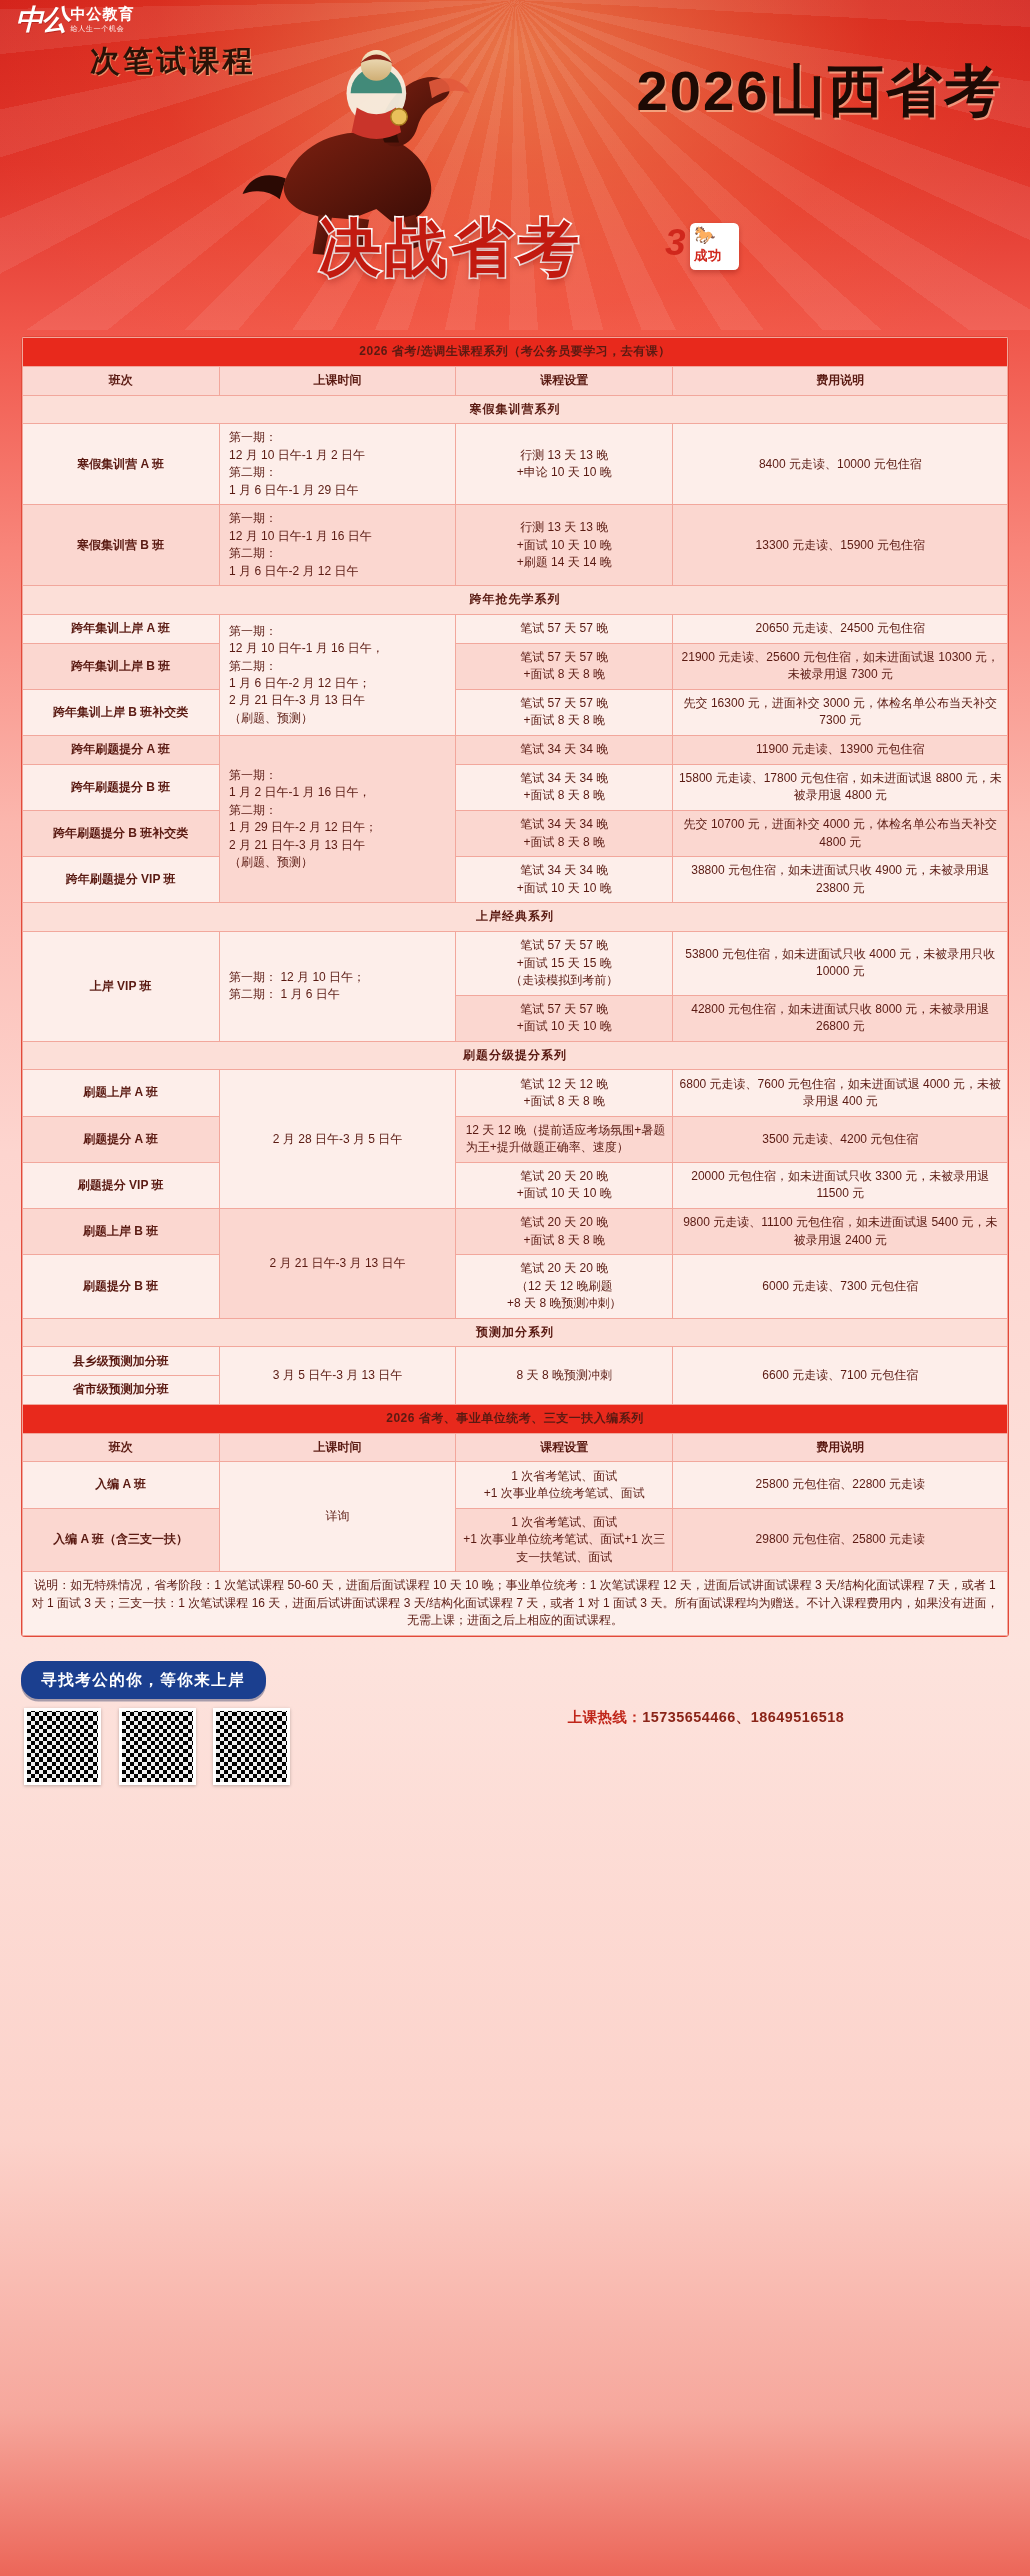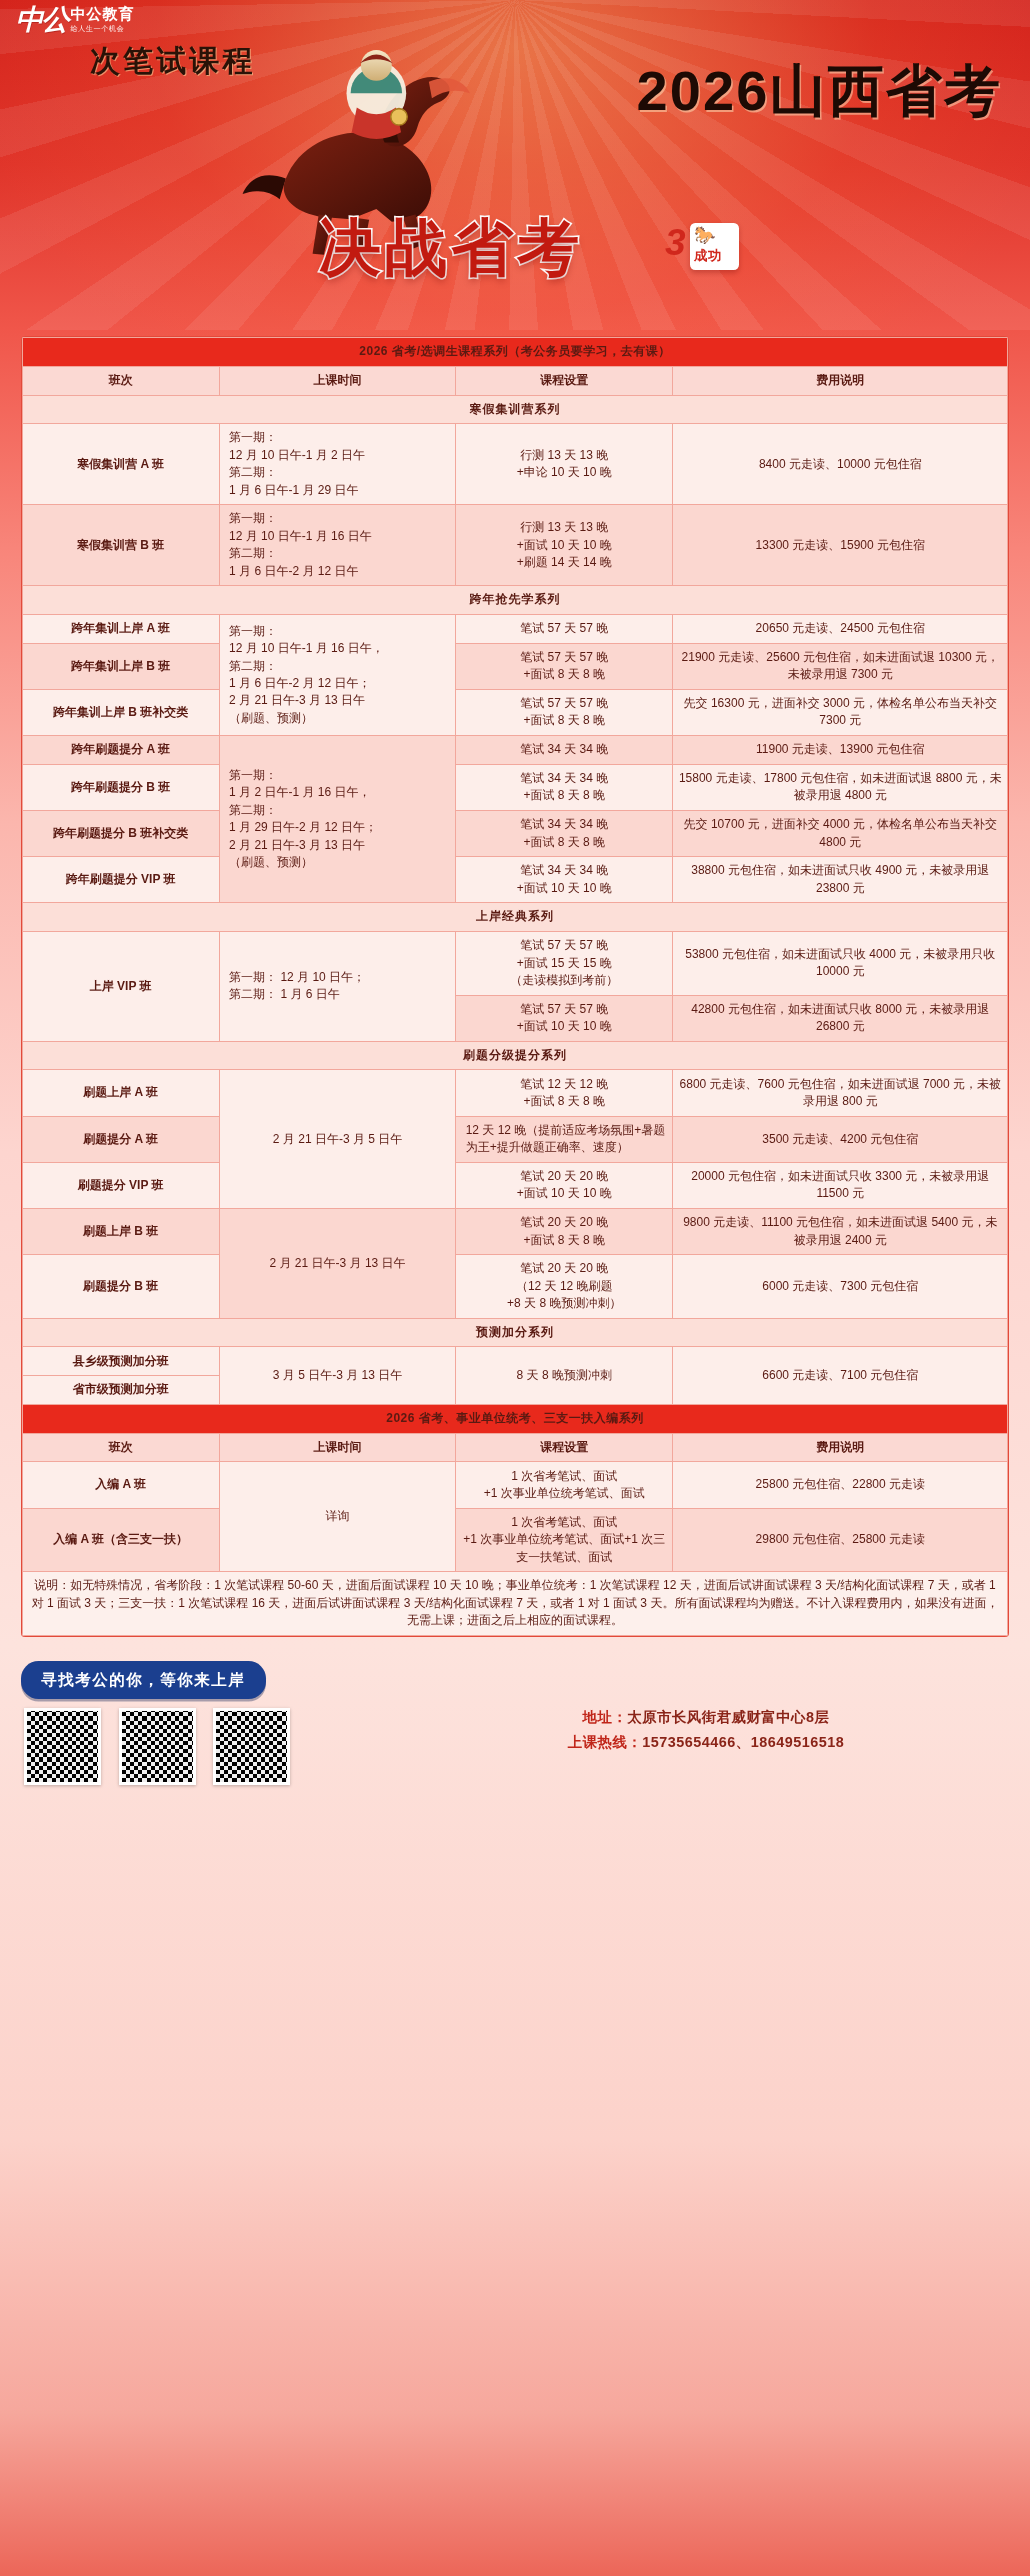--- a/index.html
+++ b/index.html
@@ -473,24 +473,24 @@
             <td style="white-space:pre-line">笔试 57 天 57 晚
 +面试 10 天 10 晚</td>
             <td>42800 元包住宿，如未进面试只收 8000 元，未被录用退 26800 元</td>
           </tr>
 
           <tr class="section">
             <td colspan="4">刷题分级提分系列</td>
           </tr>
           <tr class="rowA">
             <td class="cls">刷题上岸 A 班</td>
-            <td rowspan="3">2 月 21 日午-3 月 5 日午</td>
+            <td rowspan="3">2 月 28 日午-3 月 5 日午</td>
             <td style="white-space:pre-line">笔试 12 天 12 晚
 +面试 8 天 8 晚</td>
-            <td>6800 元走读、7600 元包住宿，如未进面试退 7000 元，未被录用退 800 元</td>
+            <td>6800 元走读、7600 元包住宿，如未进面试退 4000 元，未被录用退 400 元</td>
           </tr>
           <tr class="rowB">
             <td class="cls">刷题提分 A 班</td>
             <td style="white-space:pre-line;text-align:left;padding-left:9.3px">12 天 12 晚（提前适应考场氛围+暑题为王+提升做题正确率、速度）</td>
             <td>3500 元走读、4200 元包住宿</td>
           </tr>
           <tr class="rowA">
             <td class="cls">刷题提分 VIP 班</td>
             <td style="white-space:pre-line">笔试 20 天 20 晚
 +面试 10 天 10 晚</td>
@@ -558,22 +558,19 @@
   <div class="footer">
     <div class="footer-banner">寻找考公的你，等你来上岸</div>
 
     <div class="qr-wrap">
       <div class="qr"></div>
       <div class="qr"></div>
       <div class="qr"></div>
     </div>
 
     <div class="contact">
-      <div class="line">
-        <span class="lbl">地址：</span><span>太原市长风街君威财富中心8层</span>
-      </div>
       <div class="line">
         <span class="lbl">上课热线：</span><span>15735654466、18649516518</span>
       </div>
     </div>
   </div>
 </div>
 
 
 </body></html>

